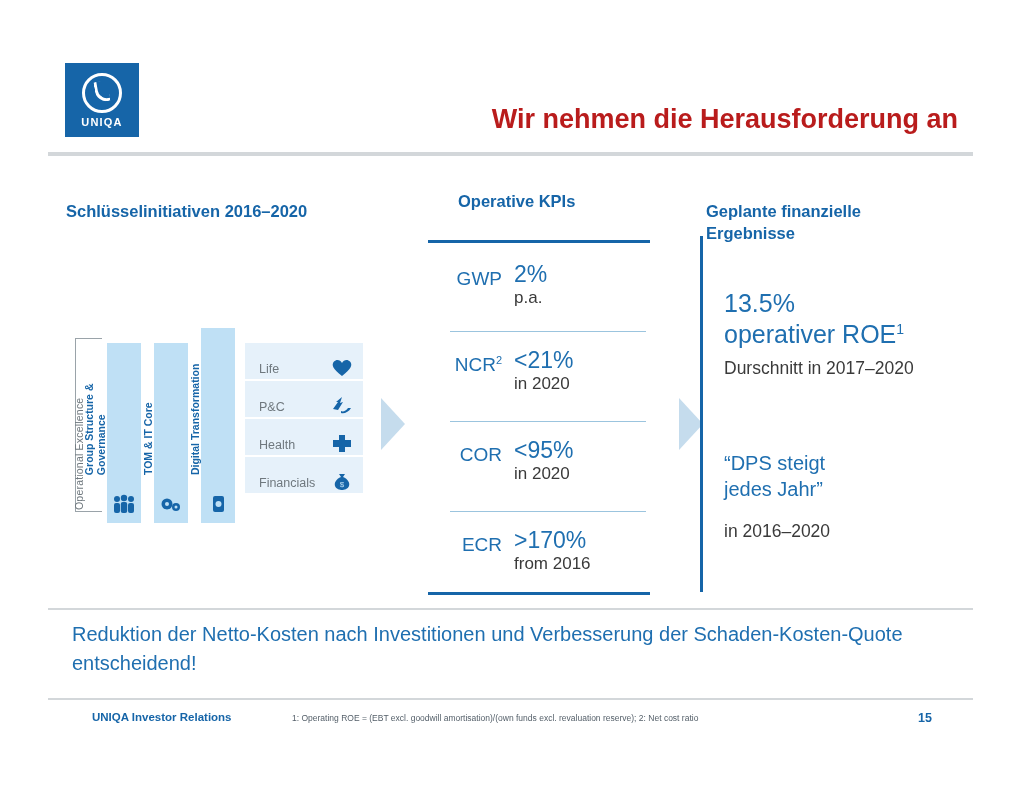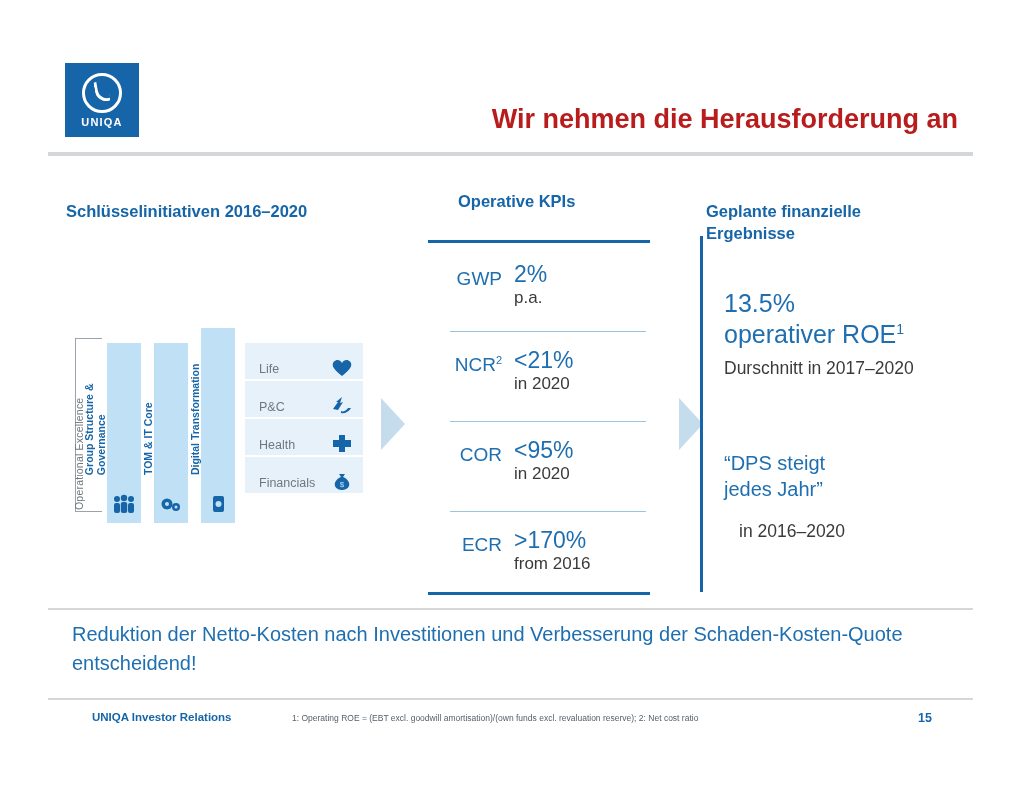--- a/index.html
+++ b/index.html
@@ -269,21 +269,20 @@
     color: #1f6fb0;
     line-height: 1.3;
   }
   .res2-sub {
     position: absolute;
     left: 724px;
     top: 521px;
     width: 260px;
     font-size: 17.5px;
     color: #3a3a3a;
-    margin-left: 15px;
   }
 
   
   .banner-rule-top {
     position: absolute;
     left: 48px;
     top: 608px;
     width: 925px;
     height: 2px;
     background: #d3d7da;

